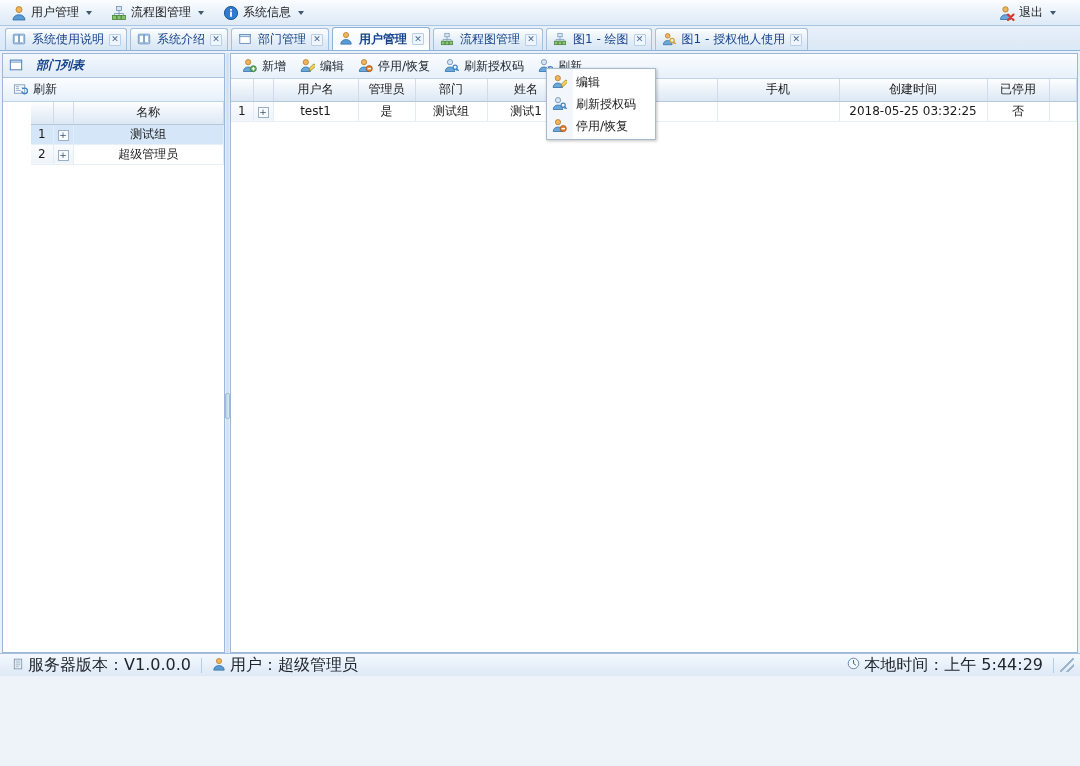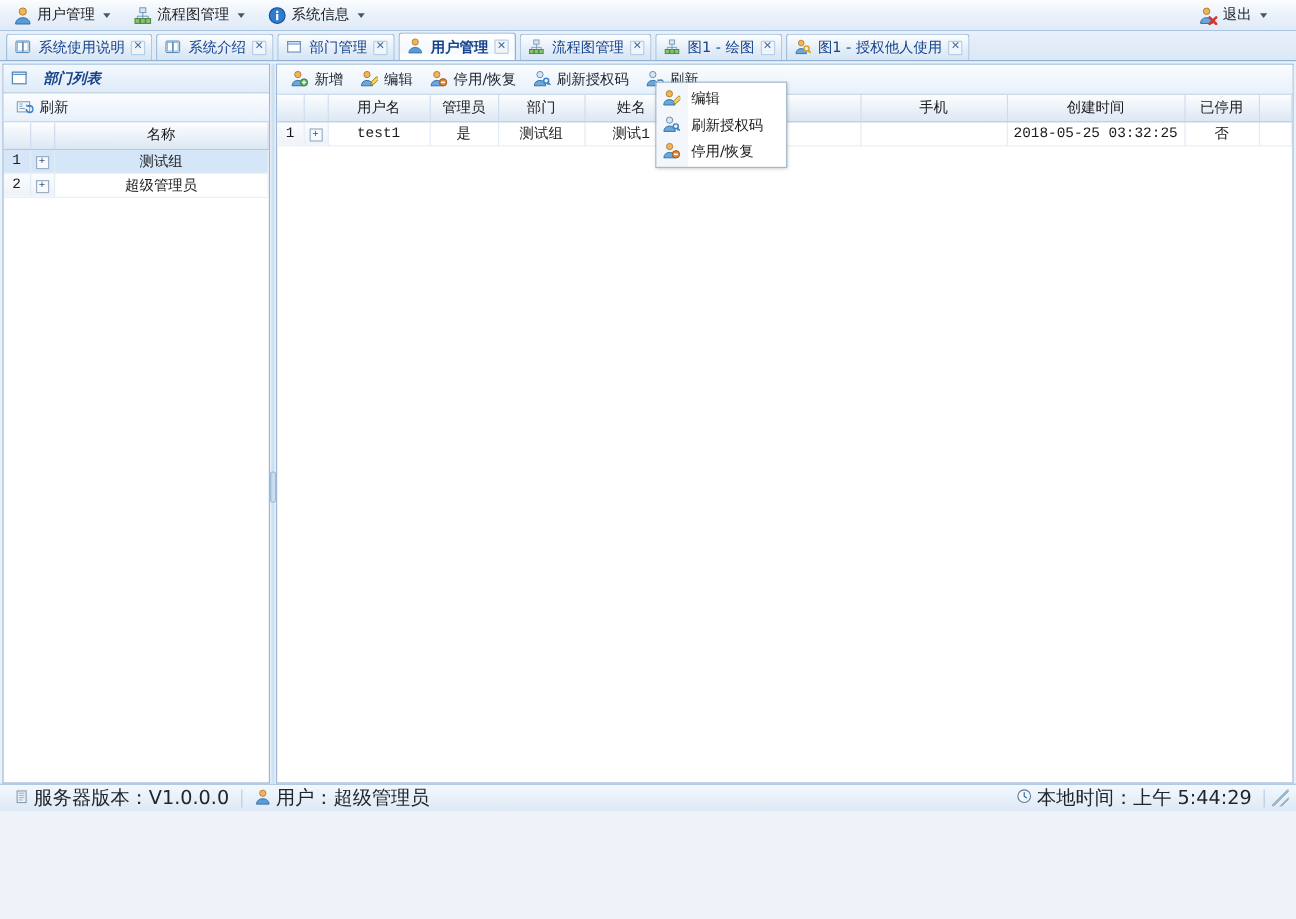--- a/index.html
+++ b/index.html
@@ -155,21 +155,20 @@
     white-space: nowrap;
     color: #20262e;
   }
   .tb-btn .tlab { margin-left: 4px; }
 
   table.grid {
     width: 100%;
     border-collapse: collapse;
     font-size: 12px;
     table-layout: fixed;
-    font-family: Liberation Mono, monospace;
   }
   table.grid th {
     background: linear-gradient(#fdfefe, #eaf1f9 55%, #dde8f3);
     border-right: 1px solid #d0dced;
     border-bottom: 1px solid #b5c8dd;
     height: 22px;
     font-weight: normal;
     color: #1a1a1a;
     text-align: center;
   }
@@ -189,21 +188,21 @@
     width: 11px; height: 11px;
     border: 1px solid #9aafc6;
     background: #f7fbff;
     line-height: 9px;
     font-size: 9px;
     color: #3b5470;
     text-align: center;
     cursor: pointer;
   }
   tr.selected td { background: #d5e6f8; }
-  .left-grid-wrap { flex: 1 1 auto; overflow: hidden; }
+  .left-grid-wrap { flex: 1 1 auto; overflow: hidden; margin-left: 28px; }
 
   
   .splitter {
     width: 5px;
     flex: 0 0 5px;
     background: linear-gradient(to right, #eaf1fa, #cfe0f1 40%, #cfe0f1 60%, #eaf1fa);
     position: relative;
     cursor: col-resize;
   }
   .split-handle {

